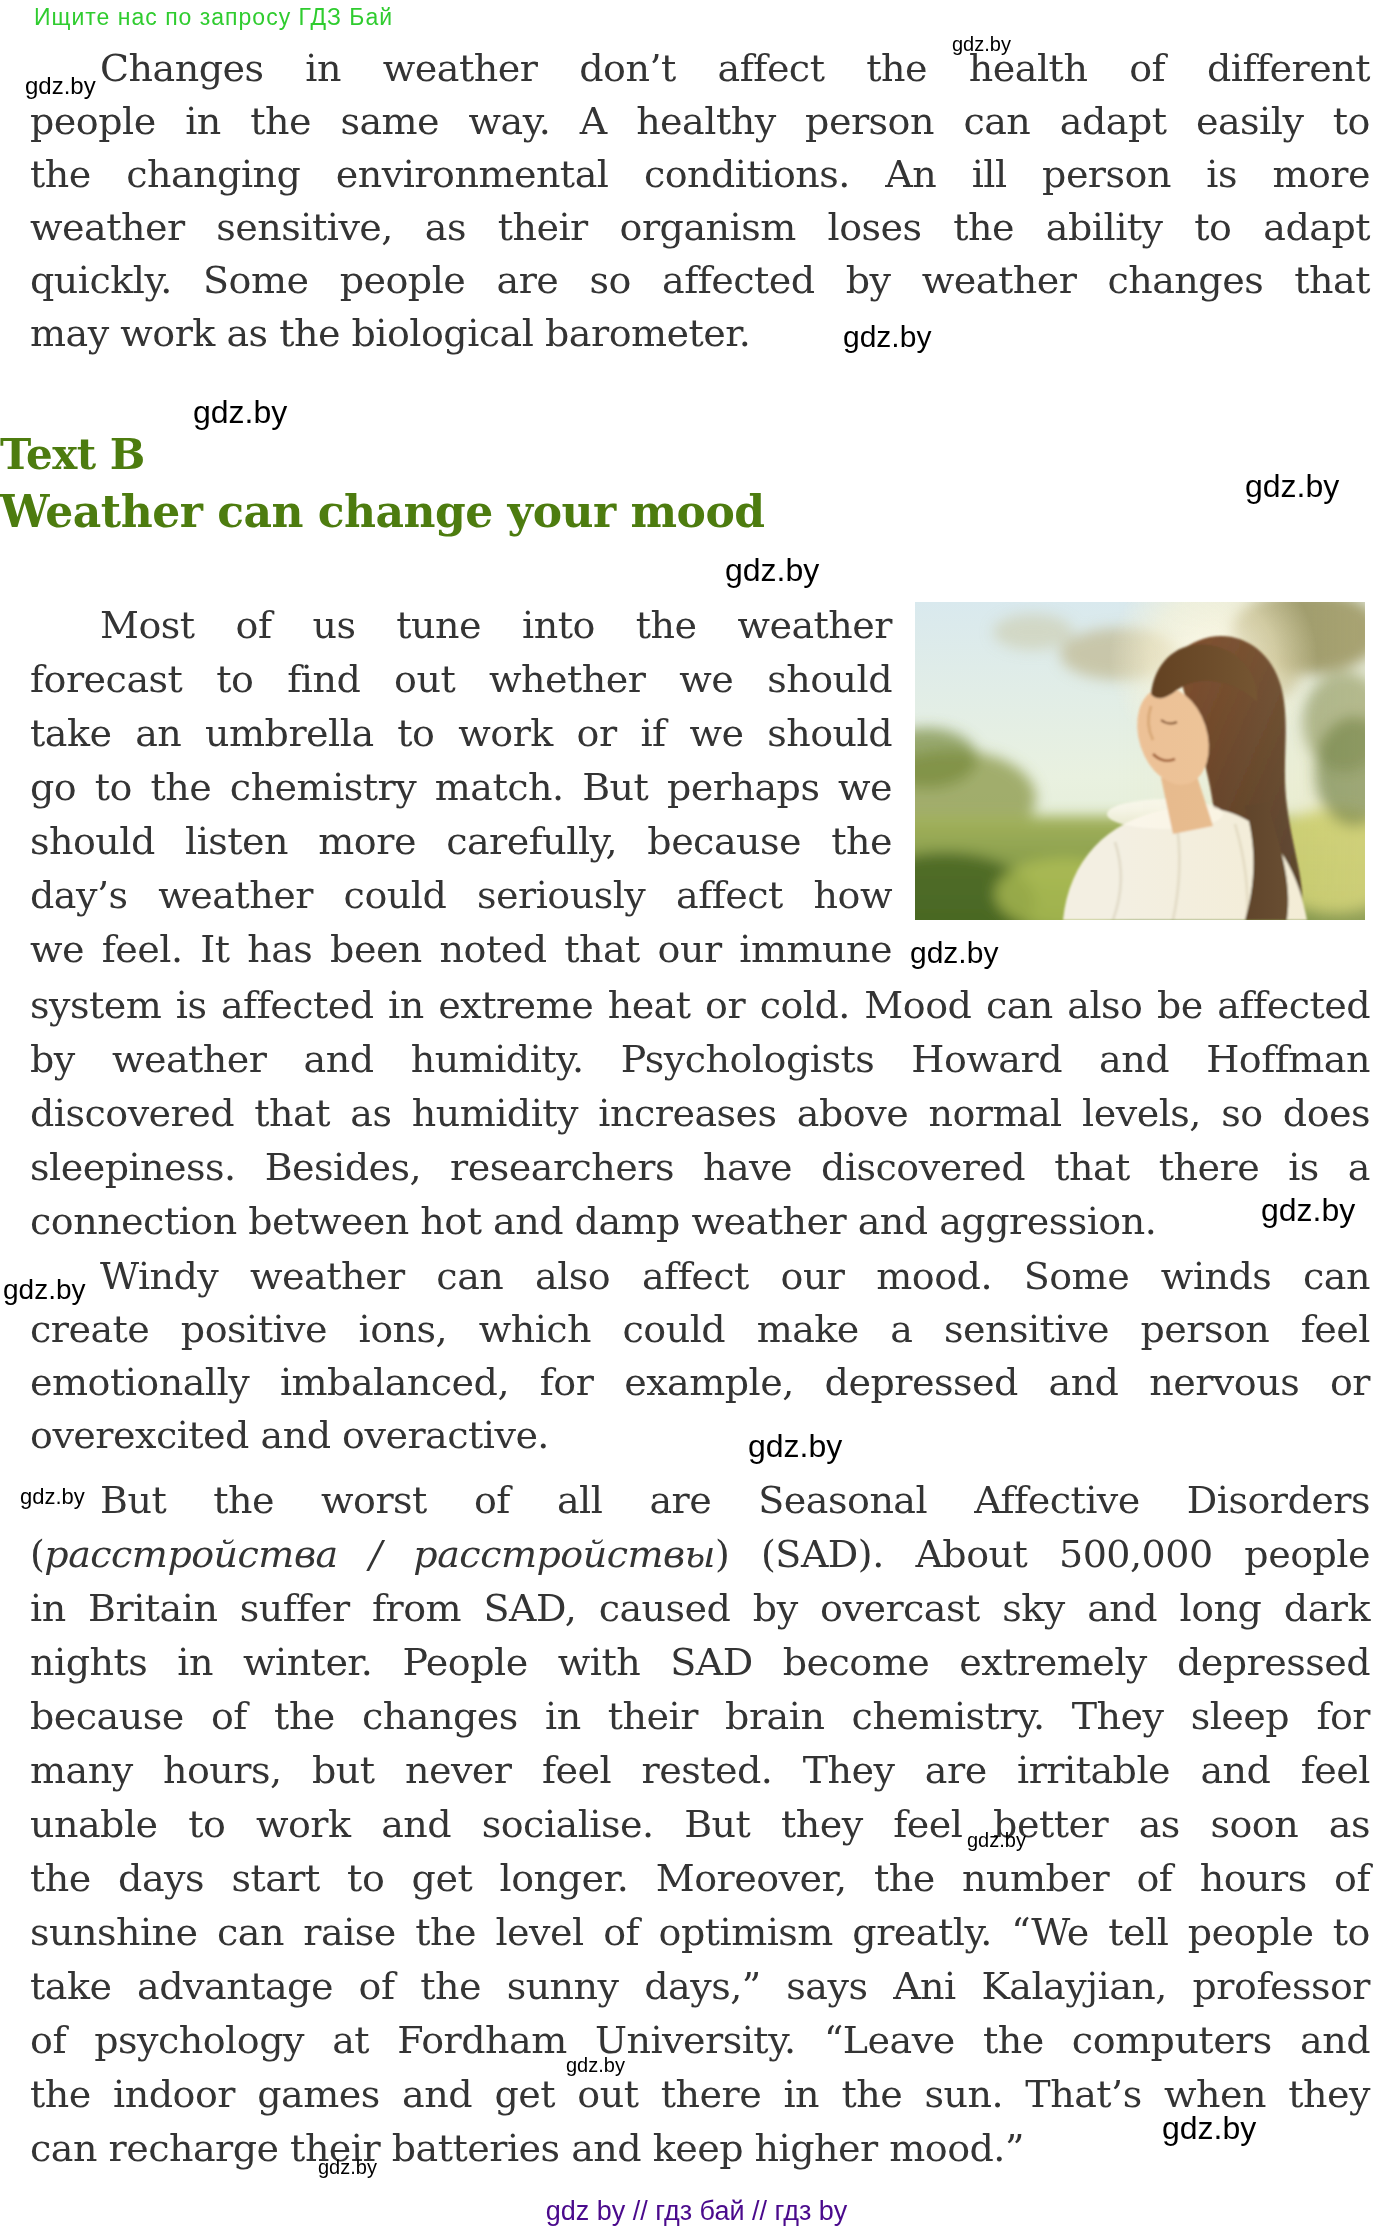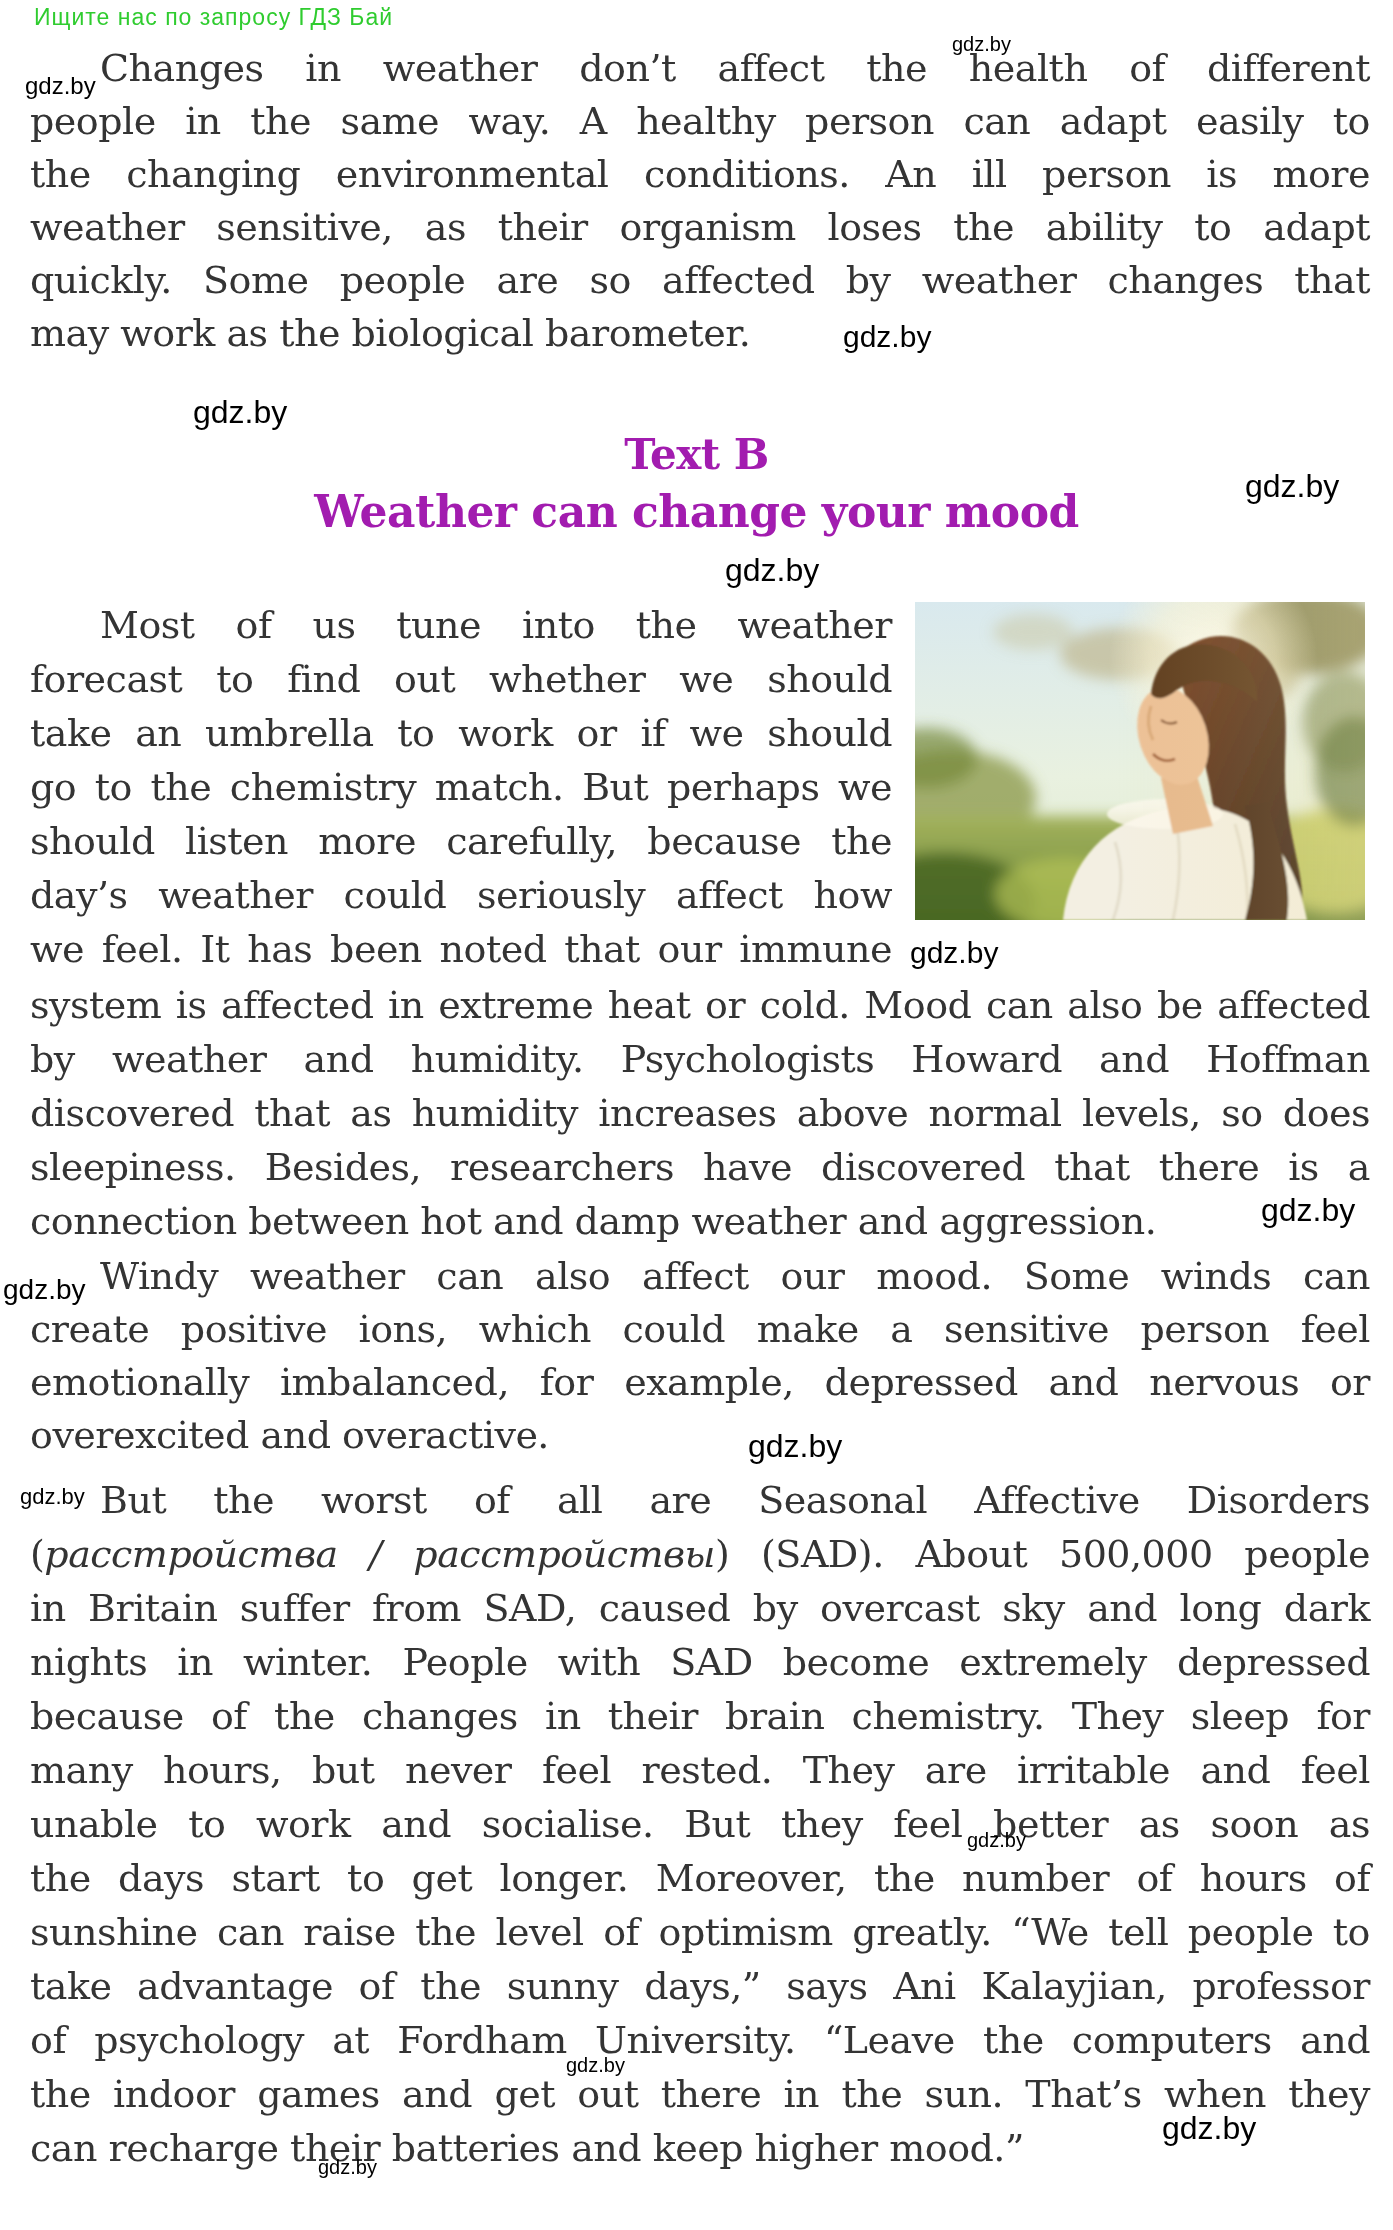--- a/index.html
+++ b/index.html
@@ -28,22 +28,22 @@
   .line{
     font-family:"DejaVu Serif",serif;font-size:38px;color:#343434;
     letter-spacing:-0.5px;height:53px;line-height:53px;
     text-align:justify;text-align-last:justify;white-space:normal;overflow:visible;
   }
   .lh54{height:54px;line-height:54px;}
   .line.last{text-align-last:left;}
   .line.indent{text-indent:70px;}
   .it{font-style:italic;margin-top:40px;}
   .heading{
-    position:absolute;left:0;width:100%;text-align:center;
-    font-family:"DejaVu Serif",serif;font-weight:bold;color:#a21caf;letter-spacing:-0.5px;
+    position:absolute;left:0;width:100%;
+    font-family:"DejaVu Serif",serif;font-weight:bold;color:#4d7c0f;letter-spacing:-0.5px;
   }
   .kicker{top:430px;font-size:42px;}
   .title{top:486px;font-size:44px;}
   
   .photo{
     position:absolute;left:915px;top:602px;width:450px;height:318px;overflow:hidden;
   }
   .photo svg{display:block;width:450px;height:318px;}
 </style>
 </head>
@@ -181,14 +181,15 @@
   <span class="wm" style="left:910px;top:938px;font-size:30px;">gdz.by</span>
   <span class="wm" style="left:1261px;top:1194px;font-size:32px;">gdz.by</span>
   <span class="wm" style="left:3px;top:1276px;font-size:28px;">gdz.by</span>
   <span class="wm" style="left:748px;top:1430px;font-size:32px;">gdz.by</span>
   <span class="wm" style="left:20px;top:1486px;font-size:22px;">gdz.by</span>
   <span class="wm" style="left:967px;top:1830px;font-size:20px;">gdz.by</span>
   <span class="wm" style="left:566px;top:2055px;font-size:20px;">gdz.by</span>
   <span class="wm" style="left:1162px;top:2112px;font-size:32px;">gdz.by</span>
   <span class="wm" style="left:318px;top:2157px;font-size:20px;">gdz.by</span>
 
+  <div class="footer-note">gdz by  //  гдз бай  //  гдз by</div>
 
 </div>
 
 </body></html>

